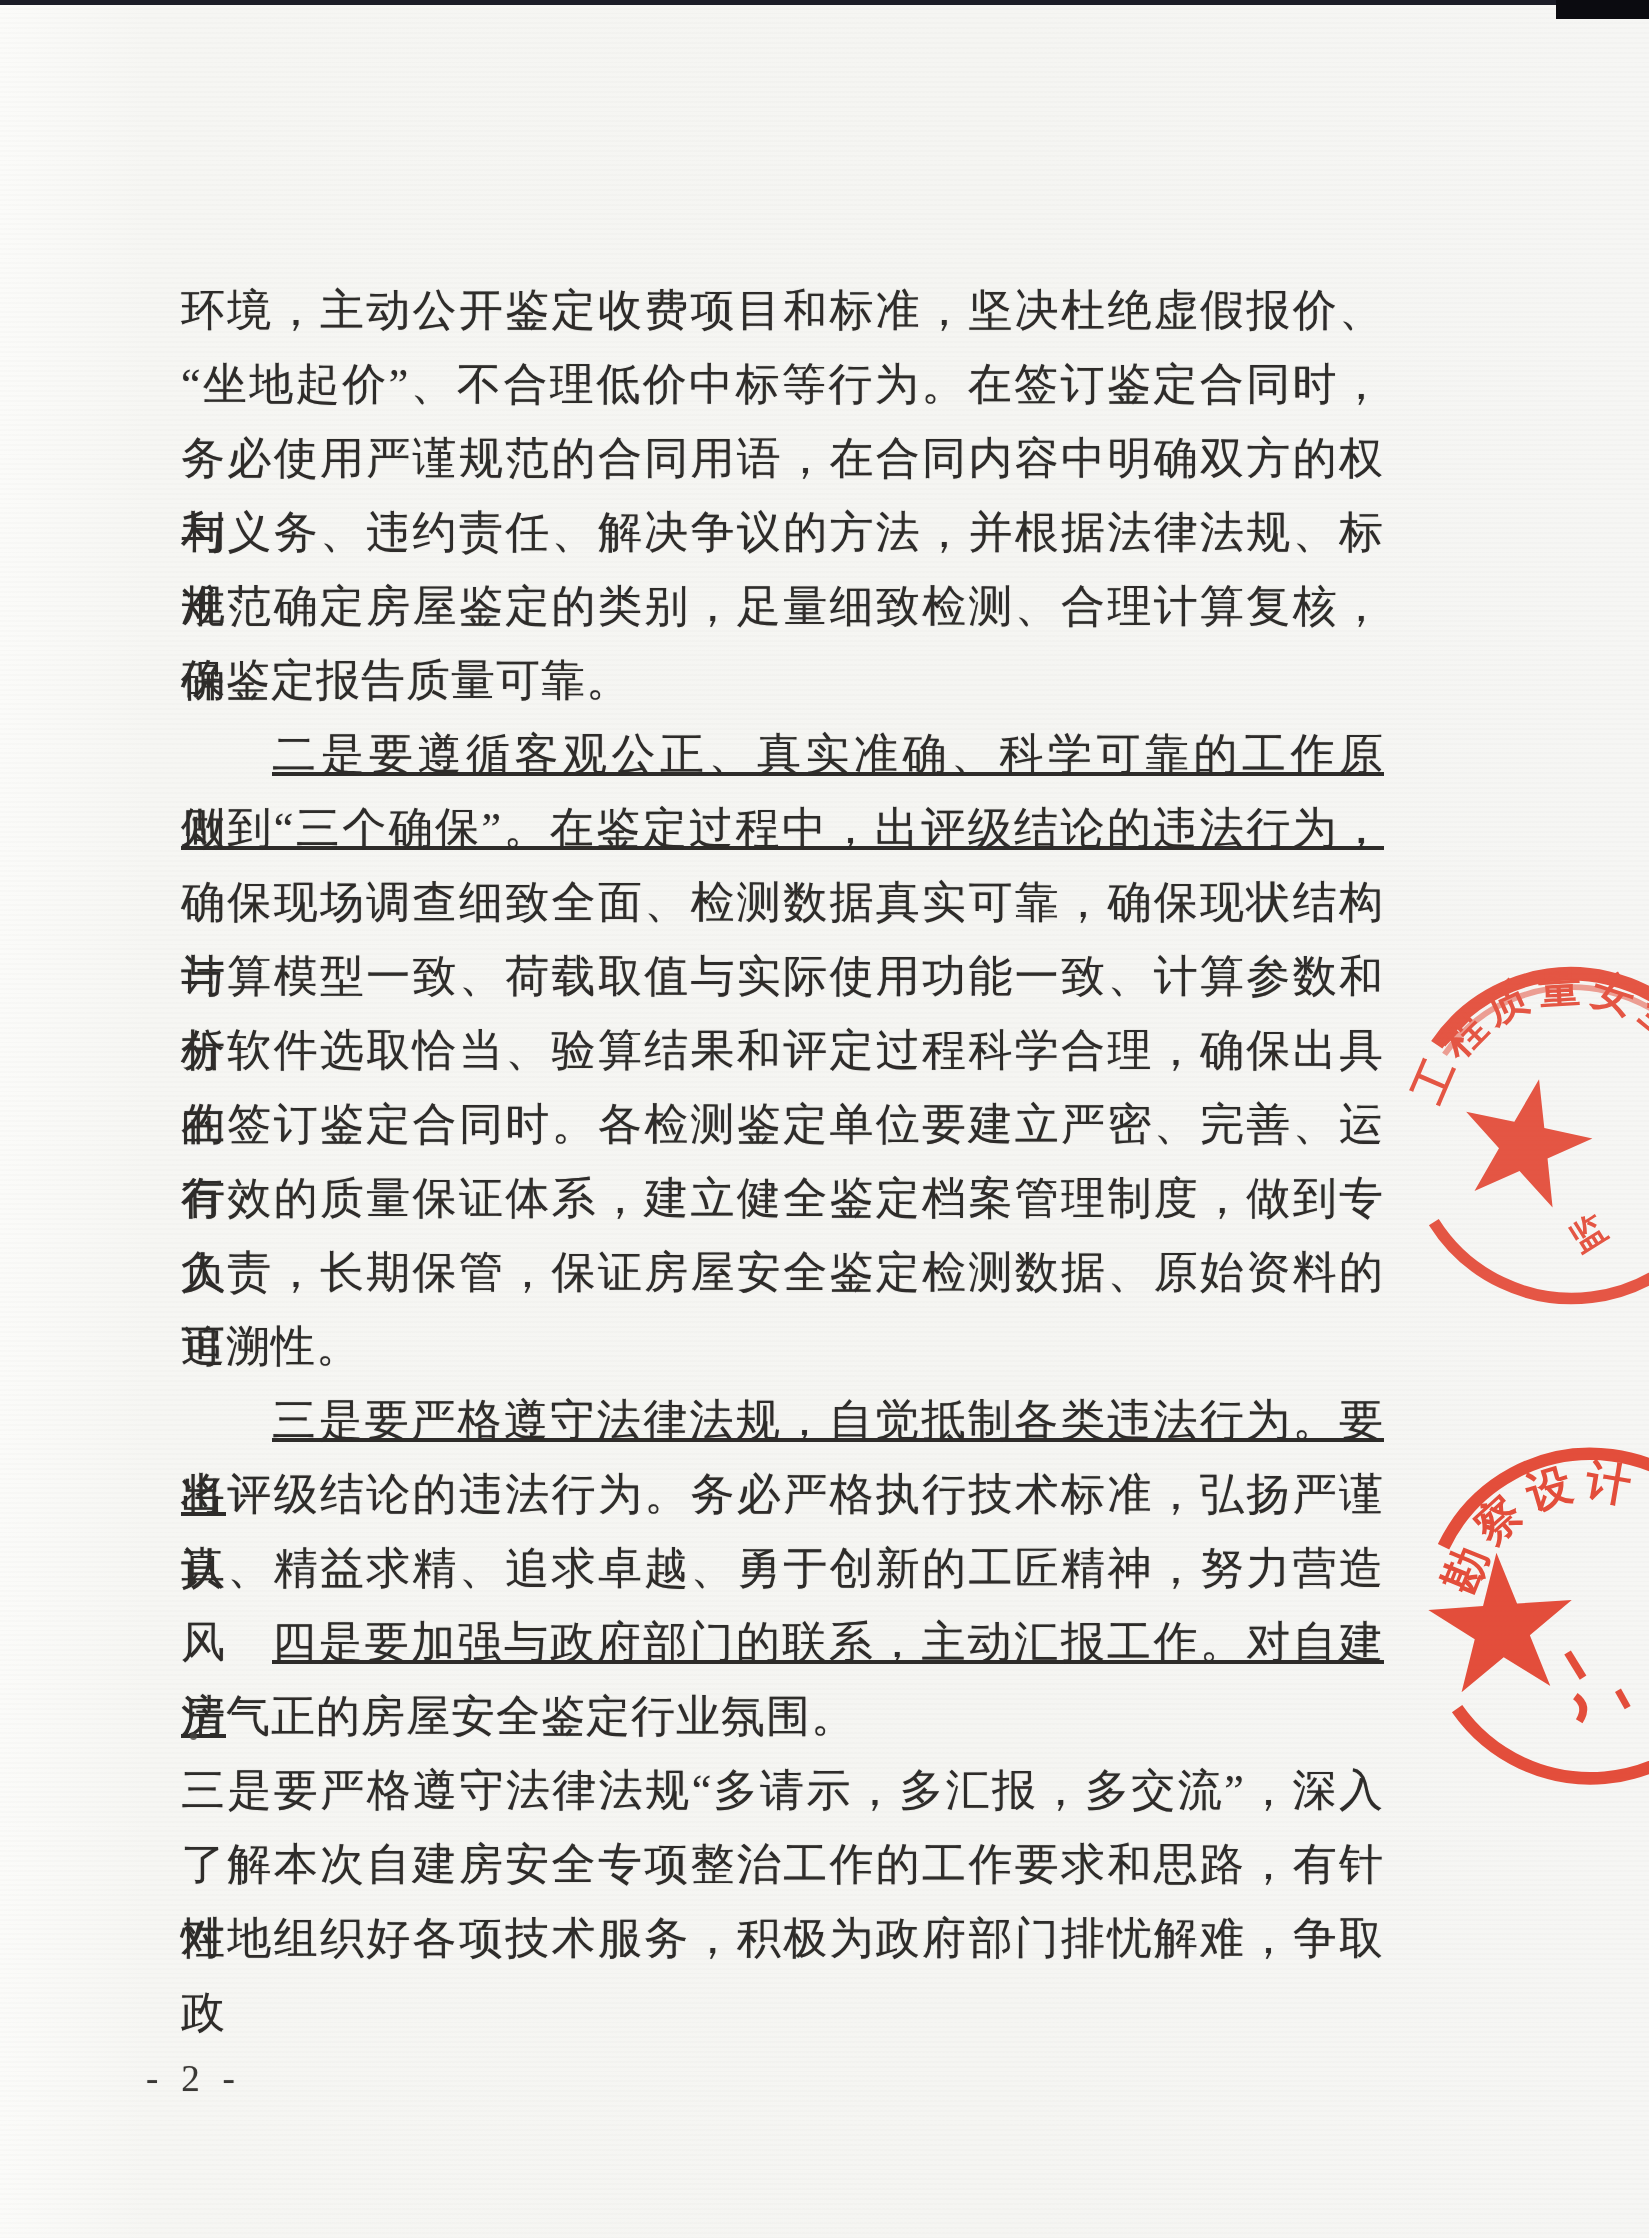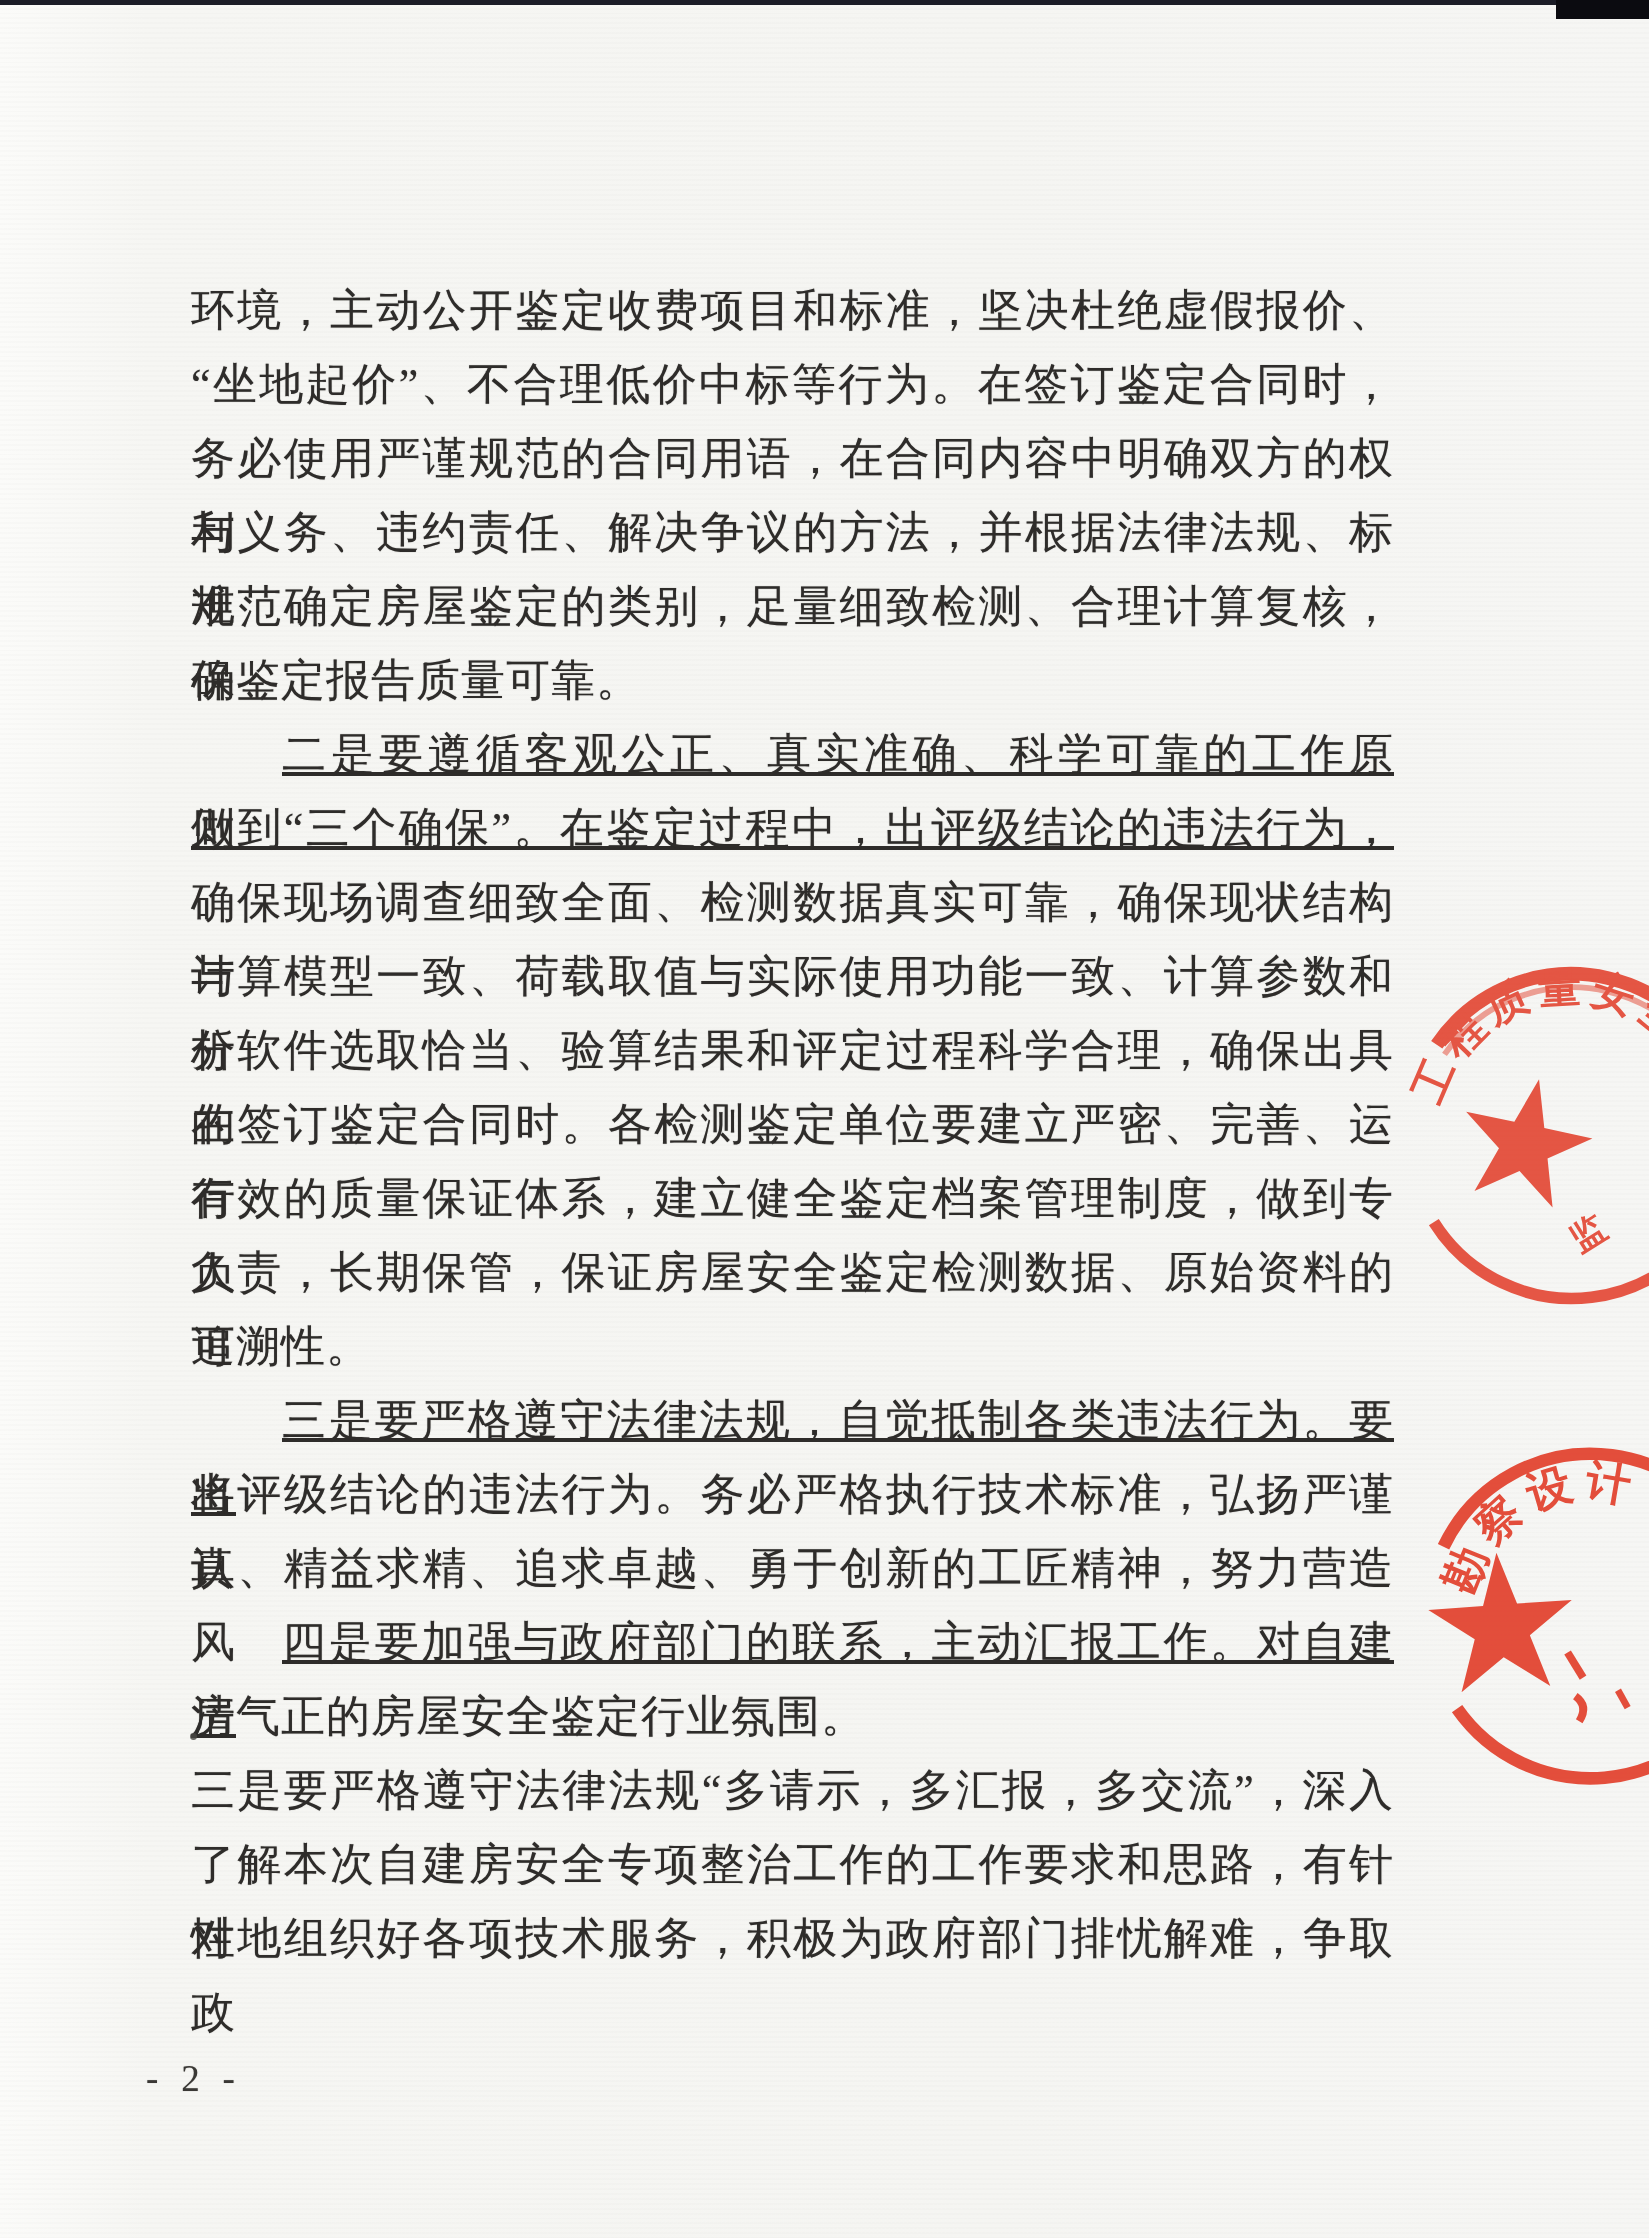--- a/index.html
+++ b/index.html
@@ -10,21 +10,21 @@
       repeating-linear-gradient(0deg, rgba(0,0,0,0.012) 0 1.9px, rgba(255,255,255,0.012) 1.9px 4.9px),
       linear-gradient(90deg,#fbfbf9 0px,#f6f6f3 146px,#f5f5f2 60%,#f6f6f4 100%);
     overflow:hidden;
     font-family:"Liberation Serif", serif;
   }
   
   .edge-top{position:absolute;left:0;top:0;width:1650px;height:4.9px;background:#1b1c26;}
   .edge-corner{position:absolute;left:1556px;top:0;width:93px;height:19.4px;background:#0b0b10;}
   
   .text-block{
-    position:absolute;left:191px;top:274px;width:1203px;
+    position:absolute;left:181px;top:274px;width:1203px;
     font-size:44px;color:#2e2c2a;
     text-shadow:0 0 1px rgba(46,44,42,.45);
   }
   .tline{
     height:74px;line-height:74px;
     text-align:justify;text-align-last:justify;
     letter-spacing:1px;
   }
   .tline.indent{text-indent:91px;text-decoration:underline;}
   .tline.short{text-align-last:left;}

